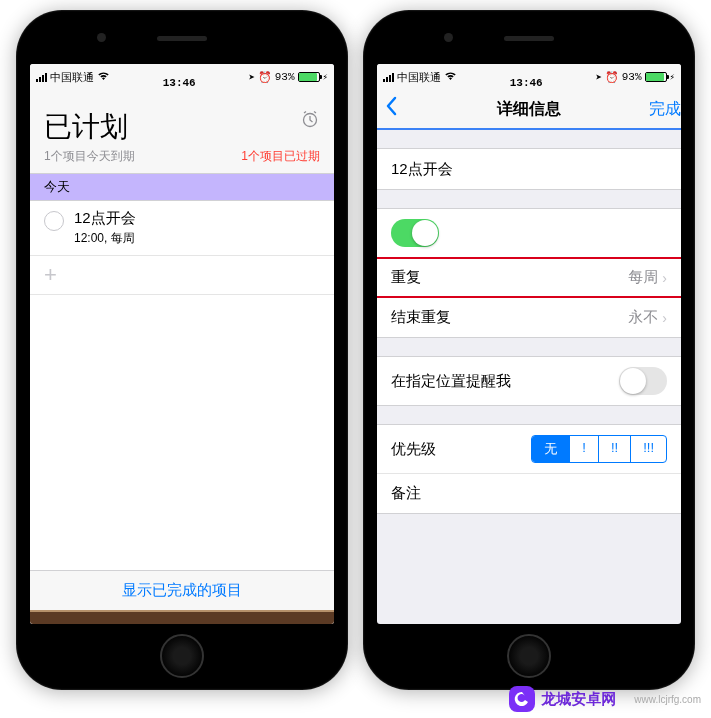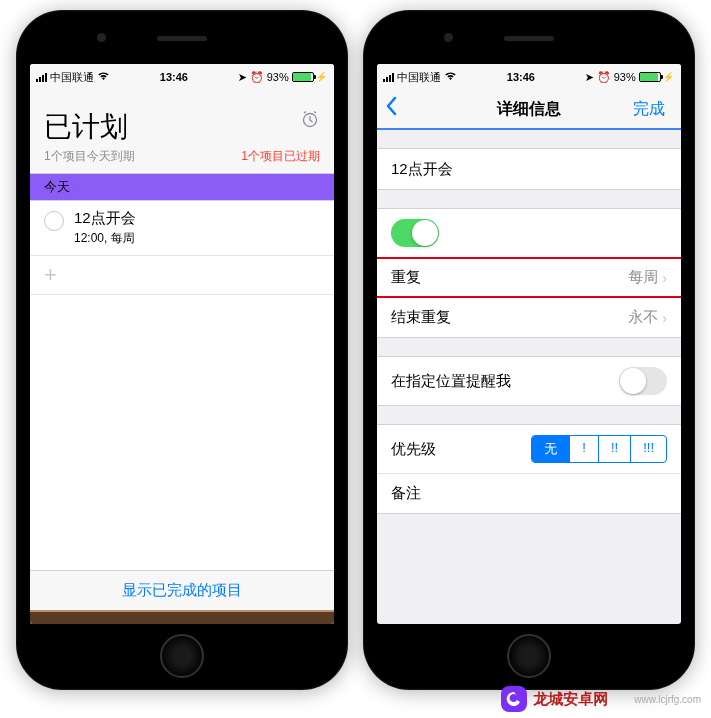--- a/index.html
+++ b/index.html
@@ -67,25 +67,25 @@
     height: 44px;
     border: 2px solid #333;
     border-radius: 50%;
     background: radial-gradient(circle, #1a1a1a 30%, #000 80%);
   }
   
   .status-bar {
     height: 20px;
     background: #f7f7f7;
     display: flex;
-    align-items: center;
     justify-content: space-between;
     padding: 13px 6px;
     font-size: 11px;
     font-weight: 500;
+    font-family: Liberation Mono, monospace;
   }
   .sb-l, .sb-r { display: flex; align-items: center; gap: 3px; }
   .sb-c { font-weight: 600; }
   .signal { display: inline-flex; gap: 1px; align-items: flex-end; }
   .signal i { width: 2px; background: #000; display: inline-block; }
   .signal i:nth-child(1){height:3px} .signal i:nth-child(2){height:5px}
   .signal i:nth-child(3){height:7px} .signal i:nth-child(4){height:9px}
   .battery {
     width: 22px; height: 10px; border: 1px solid #000; border-radius: 2px;
     position: relative; display: inline-block;
@@ -98,21 +98,21 @@
     padding: 6px 14px 8px;
     border-bottom: 1px solid #d1d1d4;
   }
   .nav1-top { display:flex; justify-content:space-between; align-items:center; }
   .title1 { font-size: 28px; font-weight: 400; color:#000;margin-top:12px; }
   .alarm { color:#8e8e93; font-size:18px;}
   .nav1-sub { display:flex; justify-content:space-between; font-size:12px; margin-top:2px;}
   .sub-l { color:#8e8e93; }
   .sub-r { color:#ff3b30; }
   .sec-hdr {
-    background:#8b5cf6; padding:4px 14px; font-size:13px; color:#000;
+    background:#c4b5fd; padding:4px 14px; font-size:13px; color:#000;
     border-bottom:1px solid #d1d1d4;
   }
   .list1 { background:#fff; flex:0 0 auto; }
   .row1 {
     display:flex; align-items:flex-start; padding:8px 14px; gap:10px;
     border-bottom:1px solid #e5e5e5;
   }
   .radio {
     width:20px; height:20px; border:1.5px solid #c7c7cc; border-radius:50%;
     margin-top:2px; flex-shrink:0;
@@ -127,21 +127,21 @@
   }
   .footer1 .link { color:#007aff; font-size:15px; padding:10px 0;}
   .brownbar { height:14px; background:#5b3a24; border-top:2px solid #b5906a;}
   
   .nav2 {
     background:#f7f7f7; height:40px; border-bottom:2px solid #3b82f6;
     display:flex; align-items:center; justify-content:center; position:relative;
   }
   .nav2 .ttl { font-size:16px; font-weight:600; }
   .nav2 .back { position:absolute; left:8px; color:#007aff; font-size:22px; }
-  .nav2 .done { position:absolute; right:16px; color:#007aff; font-size:16px; font-weight:500;}
+  .nav2 .done { position:absolute; right:0; color:#007aff; font-size:16px; font-weight:500;}
   .grp { background:#fff; margin-top:18px; border-top:1px solid #d1d1d4; border-bottom:1px solid #d1d1d4;}
   .grp .cell {
     display:flex; align-items:center; justify-content:space-between;
     padding:10px 14px; min-height:40px; font-size:15px;
   }
   .grp .cell + .cell { border-top:1px solid #e5e5e5; }
   .val { color:#8e8e93; display:flex; align-items:center; gap:4px;}
   .chev { color:#c7c7cc; font-size:14px;}
   .toggle {
     width:48px; height:28px; border-radius:14px; position:relative;
@@ -168,22 +168,22 @@
   .seg .sel { background:#007aff; color:#fff; }
   
   .wm {
     position:absolute; bottom:6px; right:10px; display:flex; align-items:center;
     gap:6px; font-size:15px; font-weight:700; z-index:10;
   }
   .wm .logo {
     width:26px; height:26px; background:#7b2ff7; border-radius:8px;
     display:flex; align-items:center; justify-content:center; color:#fff;
   }
-  .wm .t1 { color:#b91c1c; }
-  .wm .t2 { color:#aaa; font-size:10px; font-weight:400; margin-left:20px;}
+  .wm .t1 { color:#6d28d9; }
+  .wm .t2 { color:#aaa; font-size:10px; font-weight:400; margin-left:12px;}
 </style>
 </head>
 <body>
 
 <div class="phones">
 
   <div class="phone">
     <div class="screen">
       <div class="status-bar">
         <div class="sb-l">

